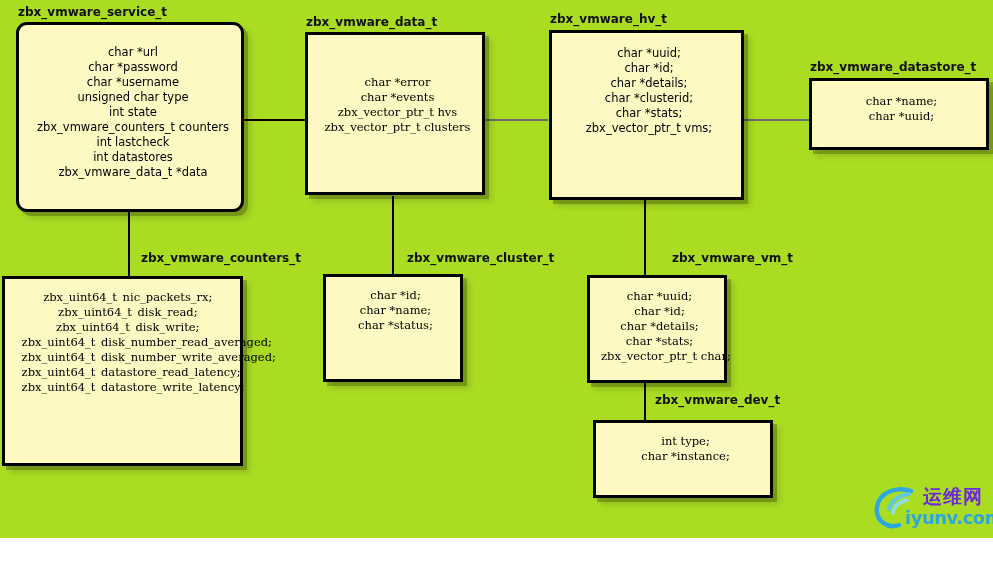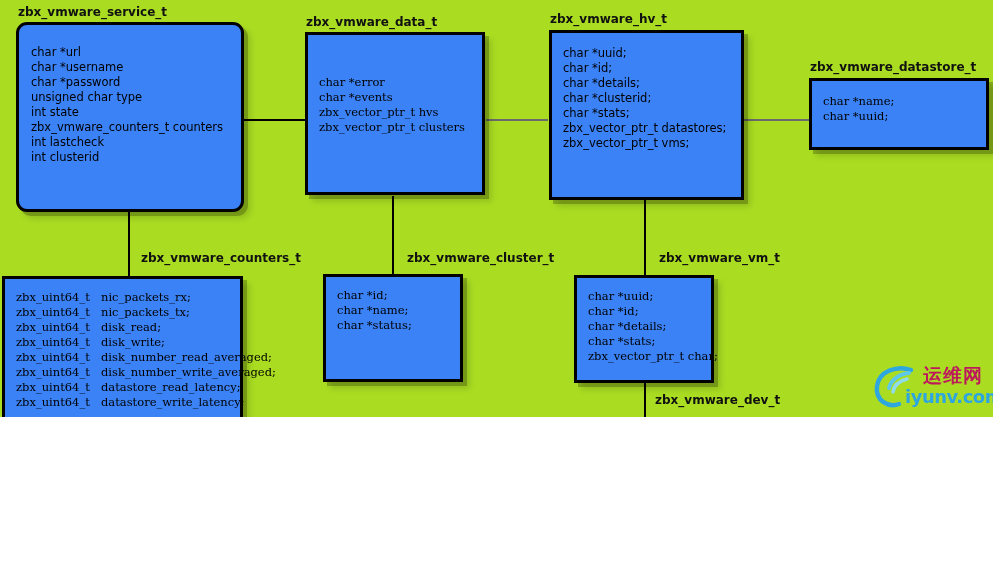--- a/index.html
+++ b/index.html
@@ -4,24 +4,25 @@
 <title>zbx_vmware structures diagram</title>
 <style>
   html, body {
     margin: 0;
     padding: 0;
     background: #ffffff;
   }
   #canvas {
     position: relative;
     width: 993px;
-    height: 417px;
+    height: 538px;
     background: #aadd22;
     overflow: hidden;
     font-family: "Liberation Sans", sans-serif;
+    text-align: center;
   }
 
   
   .conn {
     position: absolute;
     background: #000000;
   }
   .conn.gray {
     background: #6b6b6b;
   }
@@ -36,21 +37,21 @@
     left: 0;
     white-space: nowrap;
     font-family: "DejaVu Sans", "Liberation Sans", sans-serif;
     font-size: 12px;
     font-weight: bold;
     color: #111111;
     letter-spacing: 0px;
   }
   .node-box {
     position: absolute;
-    background: #3b82f6;
+    background: #fef9c3;
     border: 3px solid #000000;
     box-sizing: border-box;
     box-shadow: 4px 4px 0 rgba(0,0,0,0.22), 7px 7px 6px rgba(0,0,0,0.13);
   }
   .node-box.rounded {
     border-radius: 11px;
   }
   .fields {
     position: absolute;
     top: 8px;
@@ -87,21 +88,21 @@
     width: 120px;
     height: 54px;
   }
   #watermark .wm-text-top {
     position: absolute;
     left: 56px;
     top: 4px;
     font-family: "DejaVu Sans", "Liberation Sans", sans-serif;
     font-size: 19px;
     font-weight: bold;
-    color: #be185d;
+    color: #6d28d9;
     letter-spacing: 1px;
   }
   #watermark .wm-text-bottom {
     position: absolute;
     left: 38px;
     top: 27px;
     font-family: "DejaVu Sans", "Liberation Sans", sans-serif;
     font-size: 18px;
     font-weight: bold;
     color: #2ea7e0;
@@ -130,27 +131,28 @@
 
   <div class="conn" style="left:644px; top:200px; width:2px; height:78px;"></div>
 
   <div class="conn" style="left:644px; top:381px; width:2px; height:40px;"></div>
 
   <div class="node" style="left:10px; top:5px; width:240px; height:210px;">
     <div class="node-title" style="left:8px; top:0px;">zbx_vmware_service_t</div>
     <div class="node-box rounded" style="left:6px; top:17px; width:228px; height:190px;">
       <div class="fields sans" style="top:20px; left:12px;">
         <div class="field">char *url</div>
+        <div class="field">char *password</div>
         <div class="field">char *username</div>
-        <div class="field">char *password</div>
         <div class="field">unsigned char type</div>
         <div class="field">int state</div>
         <div class="field">zbx_vmware_counters_t counters</div>
         <div class="field">int lastcheck</div>
-        <div class="field">int clusterid</div>
+        <div class="field">int datastores</div>
+        <div class="field">zbx_vmware_data_t *data</div>
       </div>
     </div>
   </div>
 
   <div class="node" style="left:298px; top:15px; width:195px; height:185px;">
     <div class="node-title" style="left:8px; top:0px;">zbx_vmware_data_t</div>
     <div class="node-box" style="left:7px; top:17px; width:180px; height:163px;">
       <div class="fields serif" style="top:13px; left:11px;margin-top:27px;">
         <div class="field">char *error</div>
         <div class="field">char *events</div>
@@ -162,21 +164,20 @@
 
   <div class="node" style="left:542px; top:12px; width:210px; height:195px;">
     <div class="node-title" style="left:8px; top:0px;">zbx_vmware_hv_t</div>
     <div class="node-box" style="left:7px; top:18px; width:195px; height:170px;">
       <div class="fields sans" style="top:13px; left:11px;">
         <div class="field">char *uuid;</div>
         <div class="field">char *id;</div>
         <div class="field">char *details;</div>
         <div class="field">char *clusterid;</div>
         <div class="field">char *stats;</div>
-        <div class="field">zbx_vector_ptr_t datastores;</div>
         <div class="field">zbx_vector_ptr_t vms;</div>
       </div>
     </div>
   </div>
 
   <div class="node" style="left:802px; top:60px; width:191px; height:110px;">
     <div class="node-title" style="left:8px; top:0px;">zbx_vmware_datastore_t</div>
     <div class="node-box" style="left:7px; top:18px; width:180px; height:72px;">
       <div class="fields serif" style="top:13px; left:11px;">
         <div class="field">char *name;</div>
@@ -184,23 +185,20 @@
       </div>
     </div>
   </div>
 
   <div class="node" style="left:0px; top:245px; width:250px; height:225px;">
     <div class="node-title" style="left:141px; top:6px;">zbx_vmware_counters_t</div>
     <div class="node-box" style="left:2px; top:31px; width:241px; height:190px;padding-left:17px;">
       <div class="fields serif" style="top:11px; left:11px;">
         <div class="field">
           <span class="col-type">zbx_uint64_t</span><span>nic_packets_rx;</span>
-        </div>
-        <div class="field">
-          <span class="col-type">zbx_uint64_t</span><span>nic_packets_tx;</span>
         </div>
         <div class="field">
           <span class="col-type">zbx_uint64_t</span><span>disk_read;</span>
         </div>
         <div class="field">
           <span class="col-type">zbx_uint64_t</span><span>disk_write;</span>
         </div>
         <div class="field">
           <span class="col-type">zbx_uint64_t</span><span>disk_number_read_averaged;</span>
         </div>
@@ -221,21 +219,21 @@
     <div class="node-title" style="left:92px; top:6px;">zbx_vmware_cluster_t</div>
     <div class="node-box" style="left:8px; top:29px; width:140px; height:108px;">
       <div class="fields serif" style="top:11px; left:11px;">
         <div class="field">char *id;</div>
         <div class="field">char *name;</div>
         <div class="field">char *status;</div>
       </div>
     </div>
   </div>
 
-  <div class="node" style="left:565px; top:245px; width:220px; height:140px;">
+  <div class="node" style="left:578px; top:245px; width:220px; height:140px;">
     <div class="node-title" style="left:94px; top:6px;">zbx_vmware_vm_t</div>
     <div class="node-box" style="left:9px; top:30px; width:140px; height:108px;">
       <div class="fields serif" style="top:11px; left:11px;">
         <div class="field">char *uuid;</div>
         <div class="field">char *id;</div>
         <div class="field">char *details;</div>
         <div class="field">char *stats;</div>
         <div class="field">zbx_vector_ptr_t char;</div>
       </div>
     </div>

